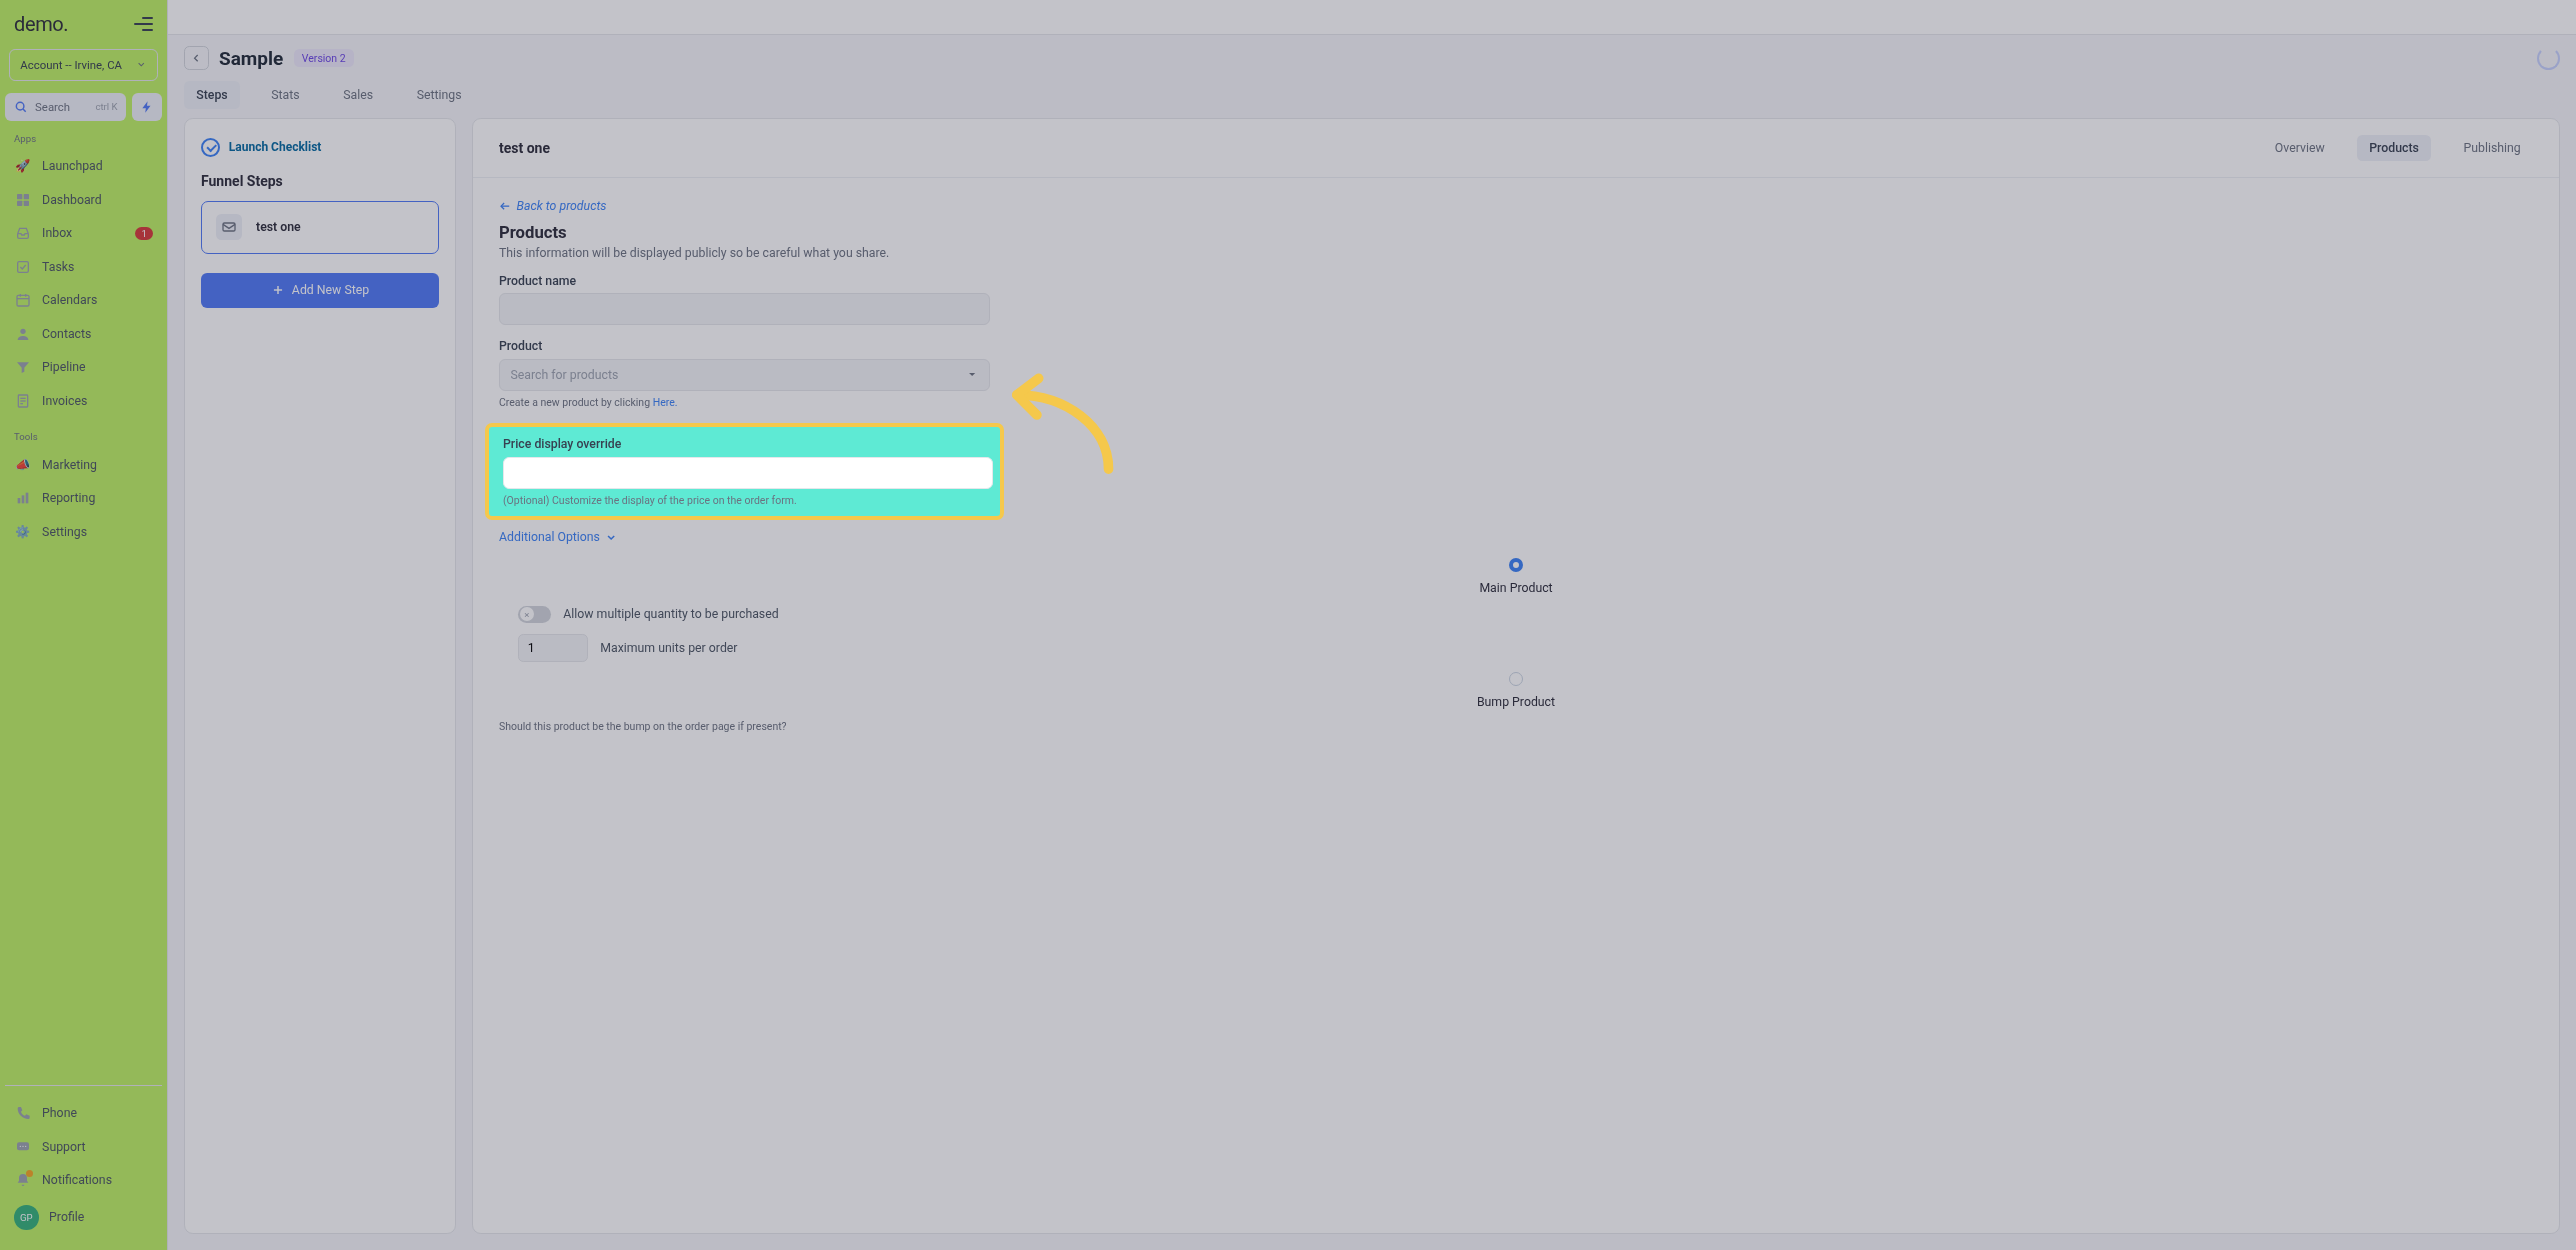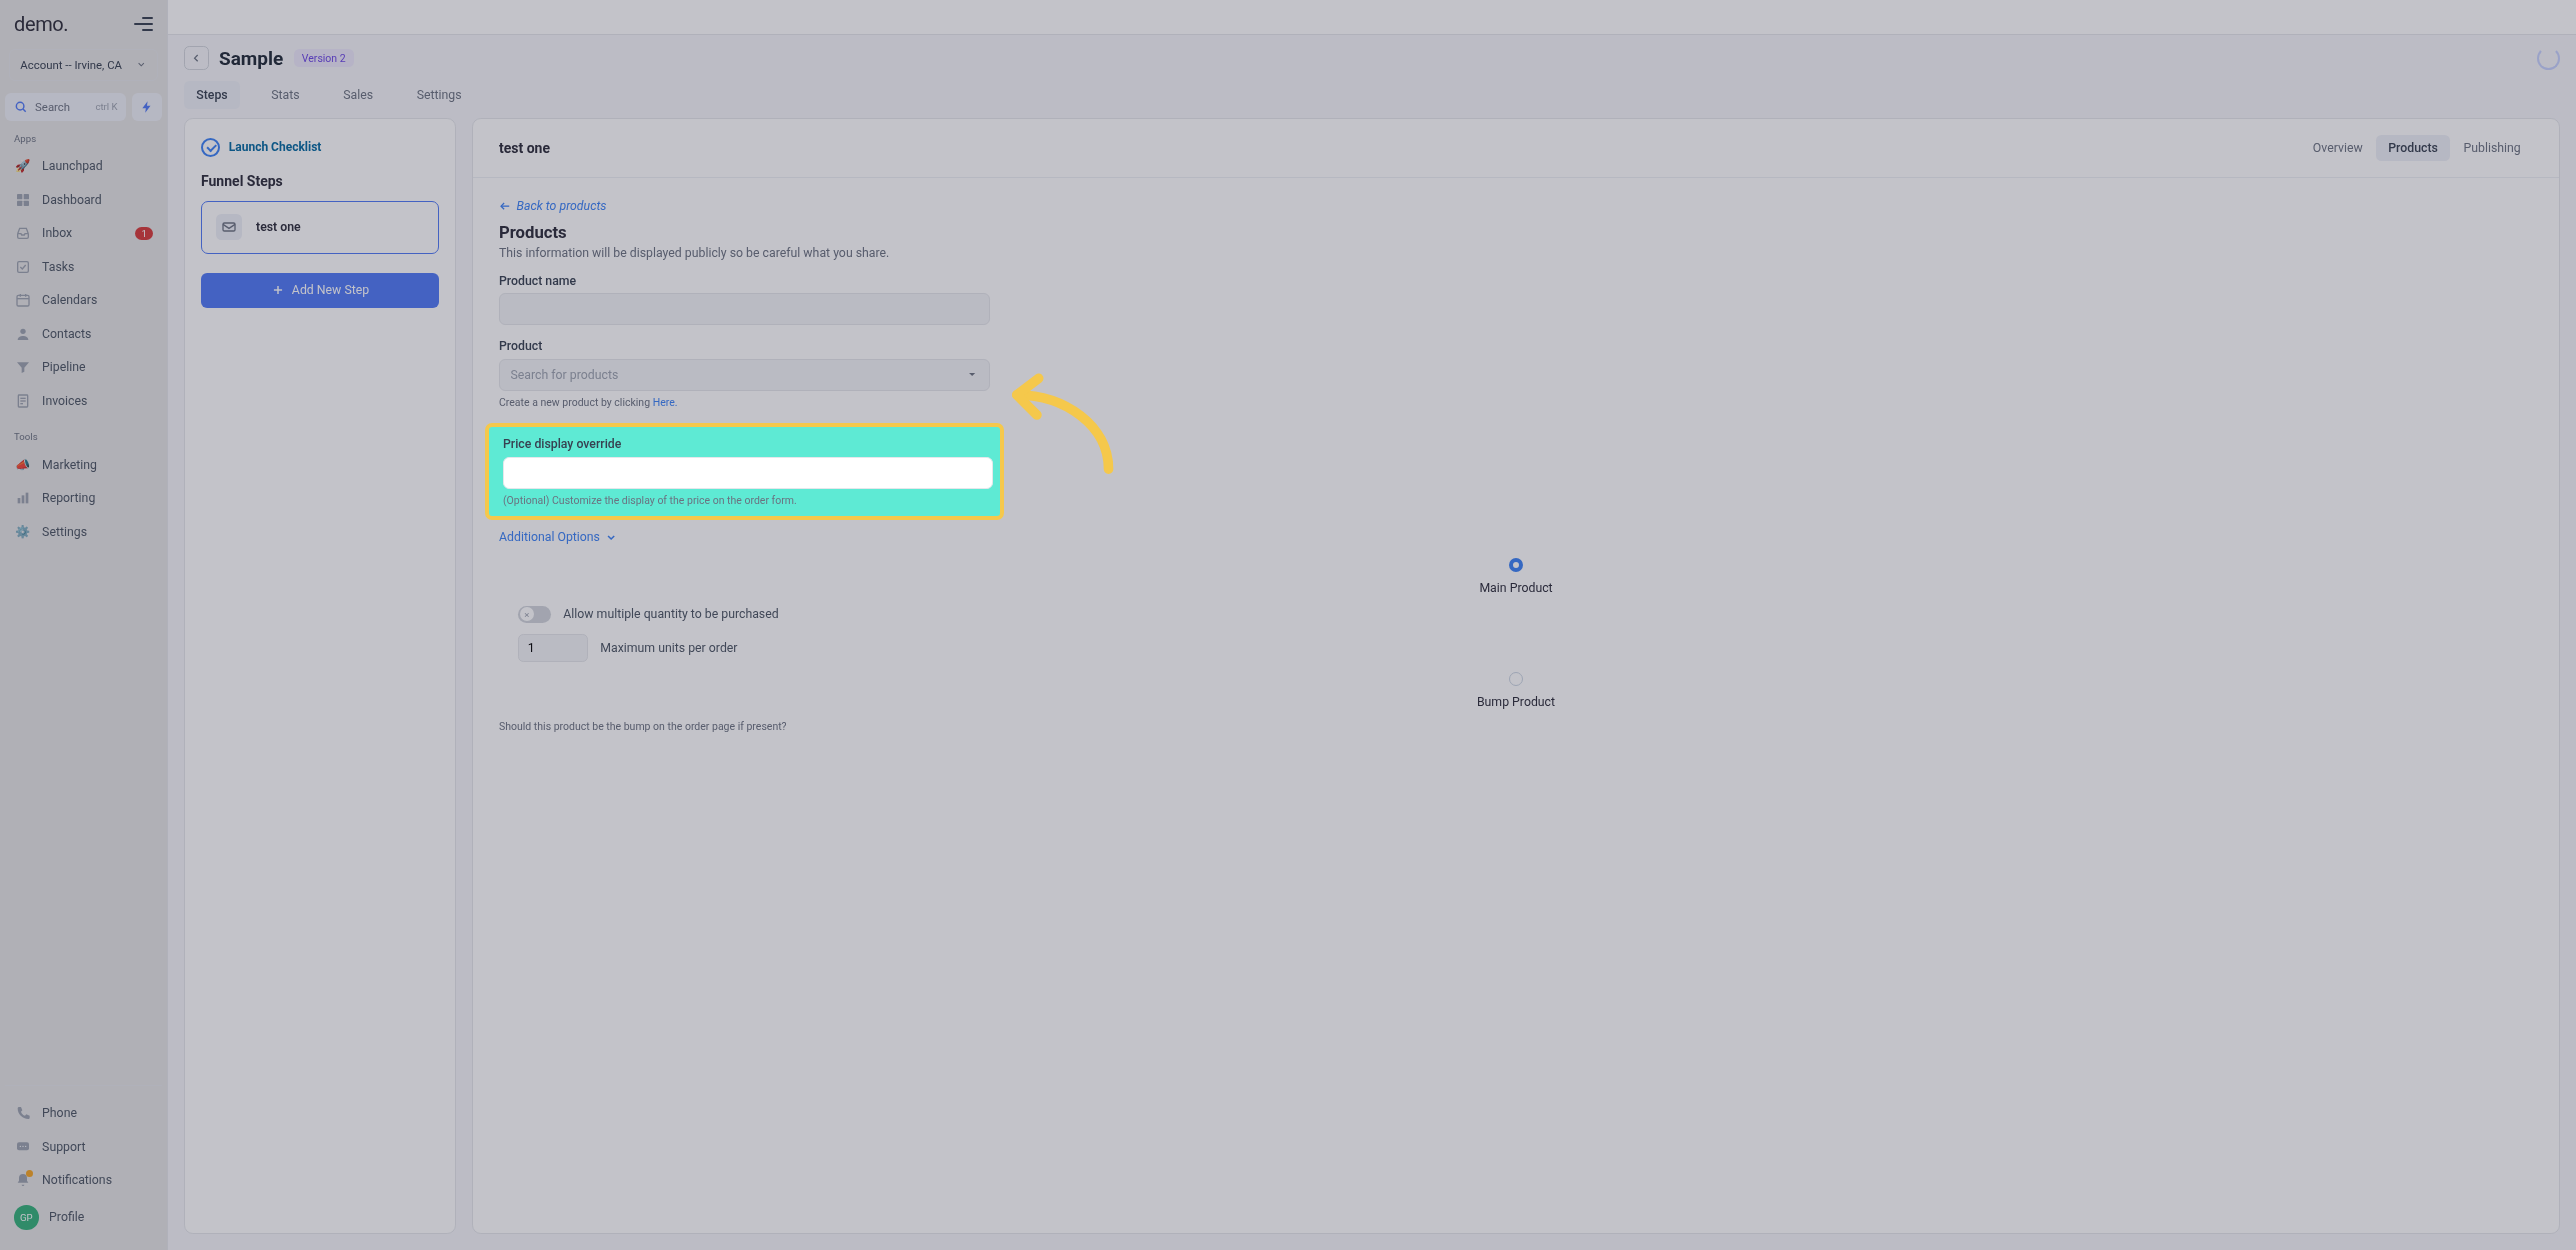--- a/index.html
+++ b/index.html
@@ -1,20 +1,20 @@
 <!DOCTYPE html>
 <html style="font-size:14px"><head>
 <meta charset="utf-8">
 <style>
   * { box-sizing: border-box; margin: 0; padding: 0; font-family: -apple-system, BlinkMacSystemFont, "Segoe UI", Roboto, sans-serif; }
   body { background: #f5f6fa; color: #2c2c3a; font-size: 12.3px; overflow: hidden; }
   .app { display: flex; height: 100vh; position: relative; }
 
   
-  .sidebar { width: 168px; background: #e5e5e5; border-right: 0.9px solid #e5e7eb; display:flex; flex-direction:column; padding: 12.3px 5.3px 12.3px 5.3px; }
+  .sidebar { width: 168px; background: #bef264; border-right: 0.9px solid #e5e7eb; display:flex; flex-direction:column; padding: 12.3px 5.3px 12.3px 5.3px; }
   .side-top { display:flex; align-items:center; justify-content:space-between; padding: 0 8.8px 5.3px 8.8px;}
   .logo { font-size: 20px; font-weight: 400; letter-spacing:-0.4px; color:#2d2d3a; }
   .hamburger { width:19px; height:14px; display:flex; flex-direction:column; justify-content:space-between; cursor:pointer;}
   .hamburger span { display:block; height:2.2px; background:#374151; border-radius:1.8px;}
   .hamburger span:nth-child(1){width:60%; align-self:flex-end;}
   .hamburger span:nth-child(2){width:100%;}
   .hamburger span:nth-child(3){width:60%; align-self:flex-end;}
 
   .account-sel { margin: 7px 3.5px 12.3px 3.5px; border:0.9px solid #e5e7eb; border-radius:6.1px; padding:8px 10.5px; display:flex; align-items:center; justify-content:space-between; font-size:11.4px; color:#374151; cursor:pointer; }
   .chev { width:10.5px; height:10.5px; }
@@ -55,21 +55,21 @@
   .checkcircle::after { content:""; position:absolute; left:3.5px; top:4.4px; width:7px; height:3.5px; border-left:2.2px solid #3b82f6; border-bottom:2.2px solid #3b82f6; transform:rotate(-45deg);}
   .lp-title { font-size:12px; font-weight:700; color:#0369a1;}
   .lp-sub { font-size:14px; font-weight:700; margin-bottom:12.3px;}
   .step-card { border:1.8px solid #4f79f6; border-radius:7px; padding:12.3px 14px; display:flex; align-items:center; gap:14px; margin-bottom:19px;}
   .step-ico { width:26px; height:26px; background:#eef0f7; border-radius:5.3px; display:flex; align-items:center; justify-content:center; color:#6b7280;}
   .add-step { width:100%; background:#4f79f6; color:#fff; border:none; border-radius:6.1px; padding:10.5px; font-size:12.3px; display:flex; align-items:center; justify-content:center; gap:7px; cursor:pointer;}
 
   .right-panel { flex:1; display:flex; flex-direction:column; min-width:0;}
   .rp-head { display:flex; align-items:center; padding:16px 26px; border-bottom:0.9px solid #eef0f4;}
   .rp-title { font-size:14px; font-weight:700;}
-  .rp-tabs { margin-left:auto; display:flex; gap:1px;}
+  .rp-tabs { margin-left:auto; display:flex; gap:20px;}
   .rp-tab { padding:6.1px 12.3px; border-radius:5.3px; color:#6b7280; font-size:12.3px; cursor:pointer;}
   .rp-tab.active { background:#eef0f7; color:#374151; font-weight:500;}
 
   .form-area { padding: 21px 26px; overflow:auto;}
   .backlink { color:#3b82f6; font-size:12.3px; display:inline-flex; align-items:center; gap:5.3px; margin-bottom:10.5px; cursor:pointer;font-style:italic;}
   .sec-title { font-size:16.7px; font-weight:700; margin-bottom:3.5px;}
   .sec-desc { color:#6b7280; font-size:12.3px; margin-bottom:14px;}
   .fld-label { font-size:12.3px; font-weight:500; color:#374151; margin-bottom:5.3px; display:block;}
   .field-group { margin-bottom:14px; max-width:491px;}
   .input, .select { width:100%; background:#f3f4f7; border:0.9px solid #e5e7eb; border-radius:6.1px; padding:8px 10.5px; font-size:12.3px; color:#374151;}

